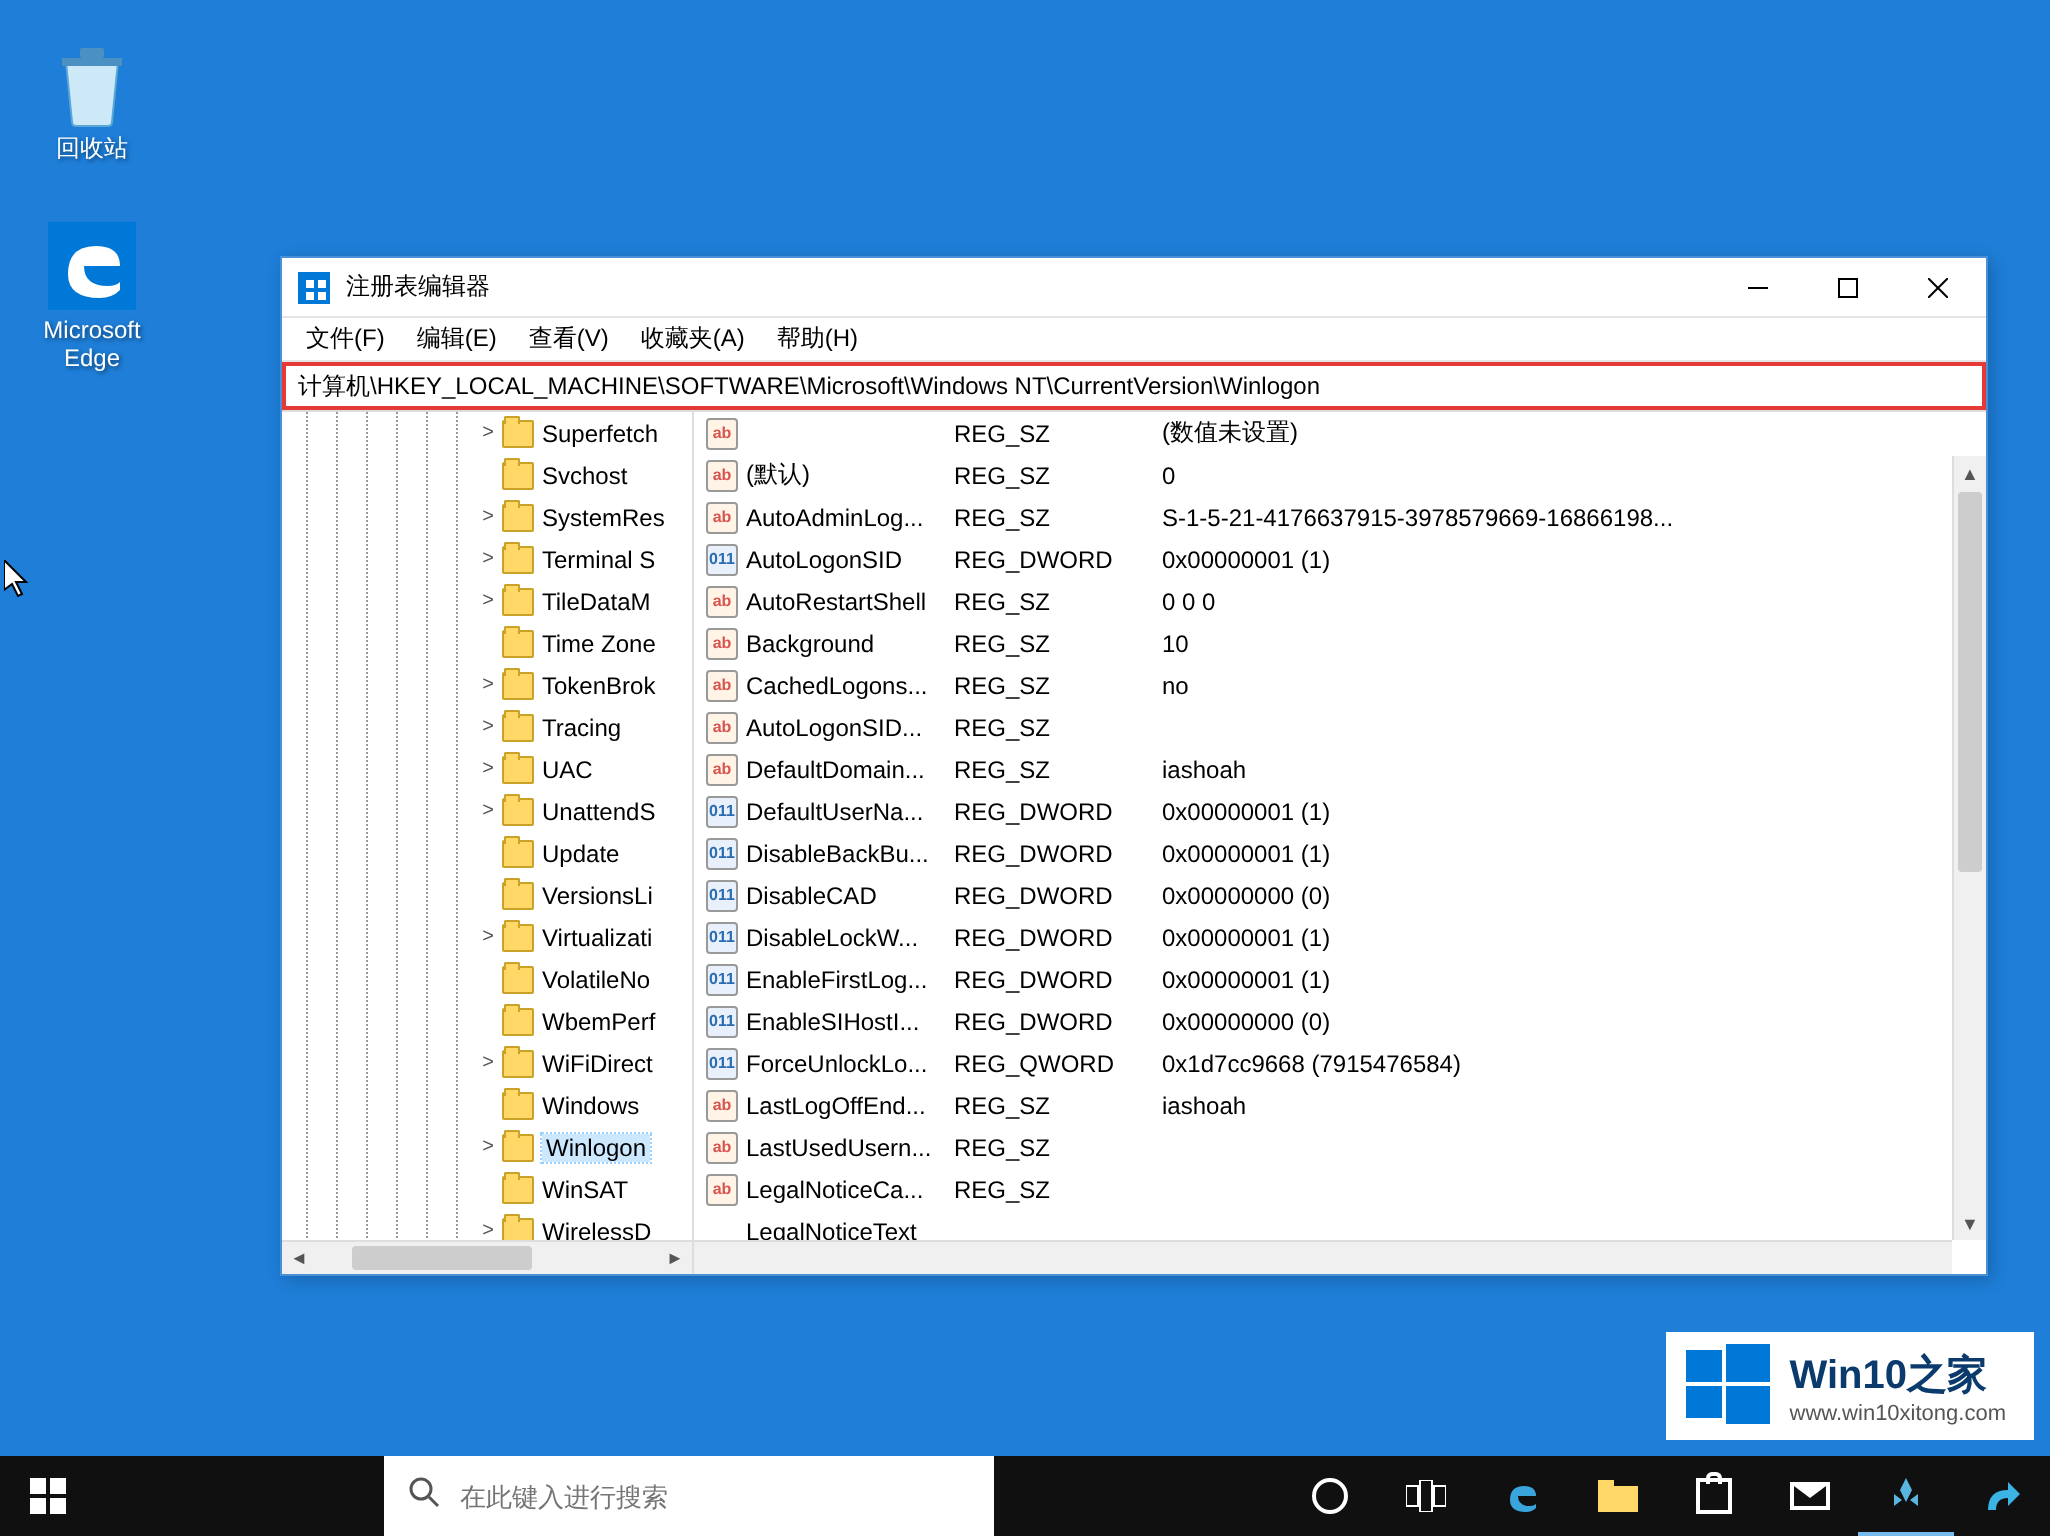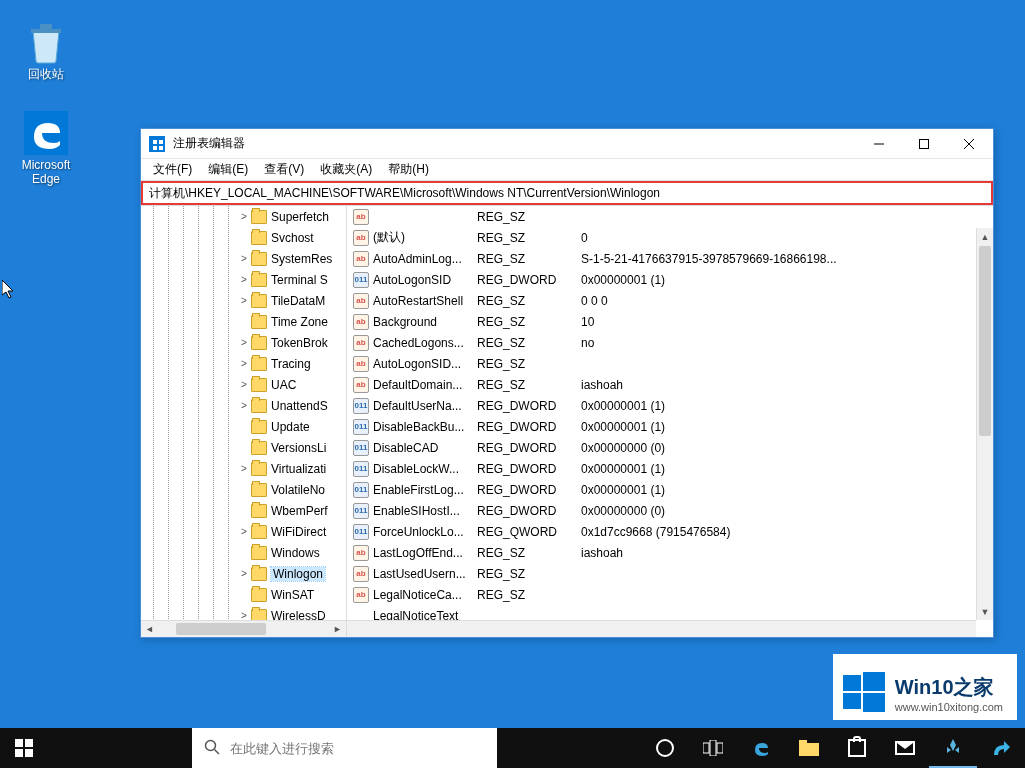--- a/index.html
+++ b/index.html
@@ -63,21 +63,21 @@
 .valicon.dw { background:#e8f0fb; color:#2b6cb0; }
 .listrow .cell-name { width:104px; overflow:hidden; text-overflow:ellipsis;margin-top:42px; }
 .listrow .cell-type { width:104px; }
 .listrow .cell-data { flex:1; overflow:hidden; text-overflow:ellipsis; }
 .list-vscroll { position:absolute; right:0; top:22px; bottom:17px; width:17px; background:#f0f0f0; border-left:1px solid #ddd; }
 .list-vscroll .thumb { position:absolute; top:18px; left:2px; right:2px; height:190px; background:#cdcdcd; border-radius:2px; }
 .list-vscroll .arr { position:absolute; left:0; right:0; height:17px; display:flex; align-items:center; justify-content:center; font-size:9px; color:#555; }
 .list-hscroll { position:absolute; left:0; right:17px; bottom:0; height:17px; background:#f0f0f0; border-top:1px solid #ddd; }
 
 
-.watermark { position:absolute; right:8px; bottom:48px; display:flex; align-items:center; gap:10px; background:#fff; padding:18px 14px 6px 10px; }
+.watermark { position:absolute; right:8px; bottom:48px; display:flex; align-items:center; gap:10px; background:#fff; padding:6px 14px 6px 10px; }
 .watermark .winlogo { width:42px; height:42px; position:relative; }
 .watermark .winlogo div { position:absolute; background:#0078d7; }
 .watermark .txt { color:#0a3b6c; }
 .watermark .big { font-size:20px; font-weight:bold; }
 .watermark .small { font-size:11px; color:#555; }
 
 
 .taskbar { position:absolute; left:0; right:0; bottom:0; height:40px; background:#101010; display:flex; align-items:stretch;justify-content:space-between; }
 .start { width:48px; display:flex; align-items:center; justify-content:center; cursor:pointer; }
 .start-logo { width:18px; height:18px; display:grid; grid-template:1fr 1fr/1fr 1fr; gap:2px; }
@@ -283,20 +283,21 @@
         <div class="arr" style="margin-left:auto">►</div>
       </div>
     </div>
 
     <div class="listpane">
       <div class="listbody" id="list">
           <div class="listrow">
             <span class="valicon str">ab</span>
             <span class="cell-name">(默认)</span>
             <span class="cell-type">REG_SZ</span>
+            <span class="cell-data">(数值未设置)</span>
           </div>
           <div class="listrow">
             <span class="valicon str">ab</span>
             <span class="cell-name">AutoAdminLog...</span>
             <span class="cell-type">REG_SZ</span>
             <span class="cell-data">0</span>
           </div>
           <div class="listrow">
             <span class="valicon str">ab</span>
             <span class="cell-name">AutoLogonSID</span>

